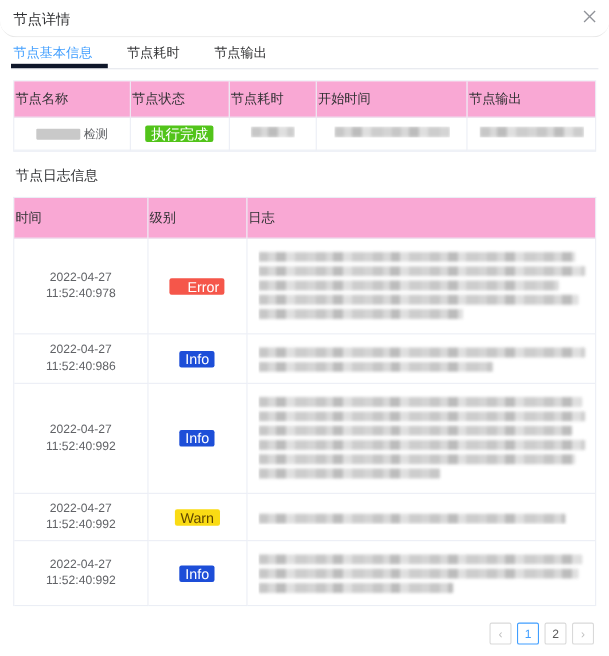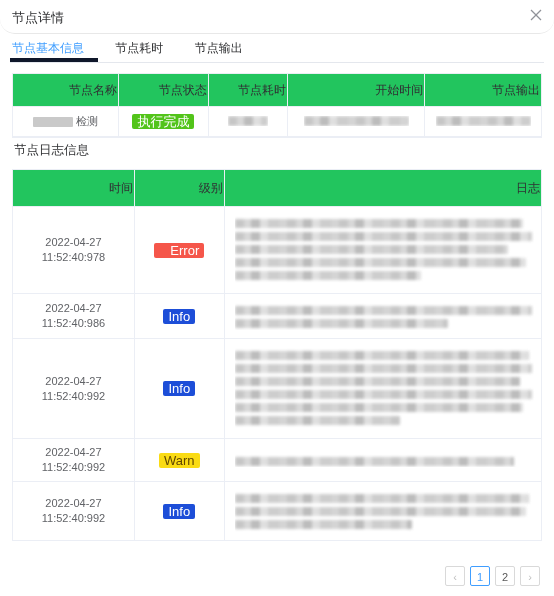--- a/index.html
+++ b/index.html
@@ -68,45 +68,45 @@
     cursor: pointer;
     box-sizing: border-box;
   }
   .tab:first-child { padding-left: 2px; }
   .tab.active {
     color: #409eff;
     border-bottom: 4px solid #0f172a;
   }
   
   .section-title {
-    margin: 4px 0 8px 14px;
+    margin: 14px 0 8px 14px;
     font-size: 12.5px;
     color: #303133;
   }
   
   .tbl-wrap {
     margin: 10px 12px 0 12px;
     border: 1px solid #ebeef5;
     border-bottom: none;
     box-sizing: border-box;
   }
   table {
     border-collapse: collapse;
     width: 100%;
     table-layout: fixed;
   }
   th {
-    background: #22c55e;
+    background: #f9a8d4;
     font-weight: 400;
     font-size: 12px;
     color: #303133;
     height: 30px;
     border-bottom: 1px solid #ebeef5;
     border-right: 1px solid #ebeef5;
-    text-align: right;
+    text-align: left;
   }
   th:last-child { border-right: none; }
   td {
     border-bottom: 1px solid #ebeef5;
     border-right: 1px solid #ebeef5;
     text-align: center;
     font-size: 11px;
     color: #606266;
     padding: 6px 4px;
     vertical-align: middle;

